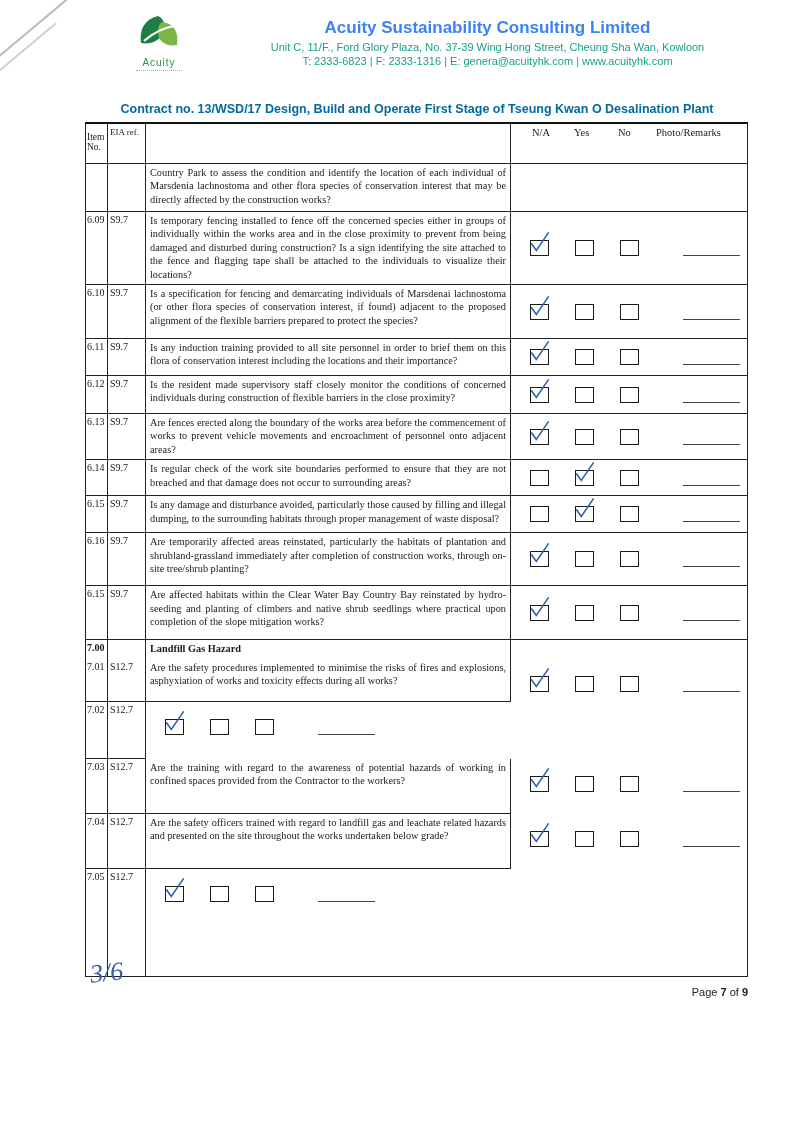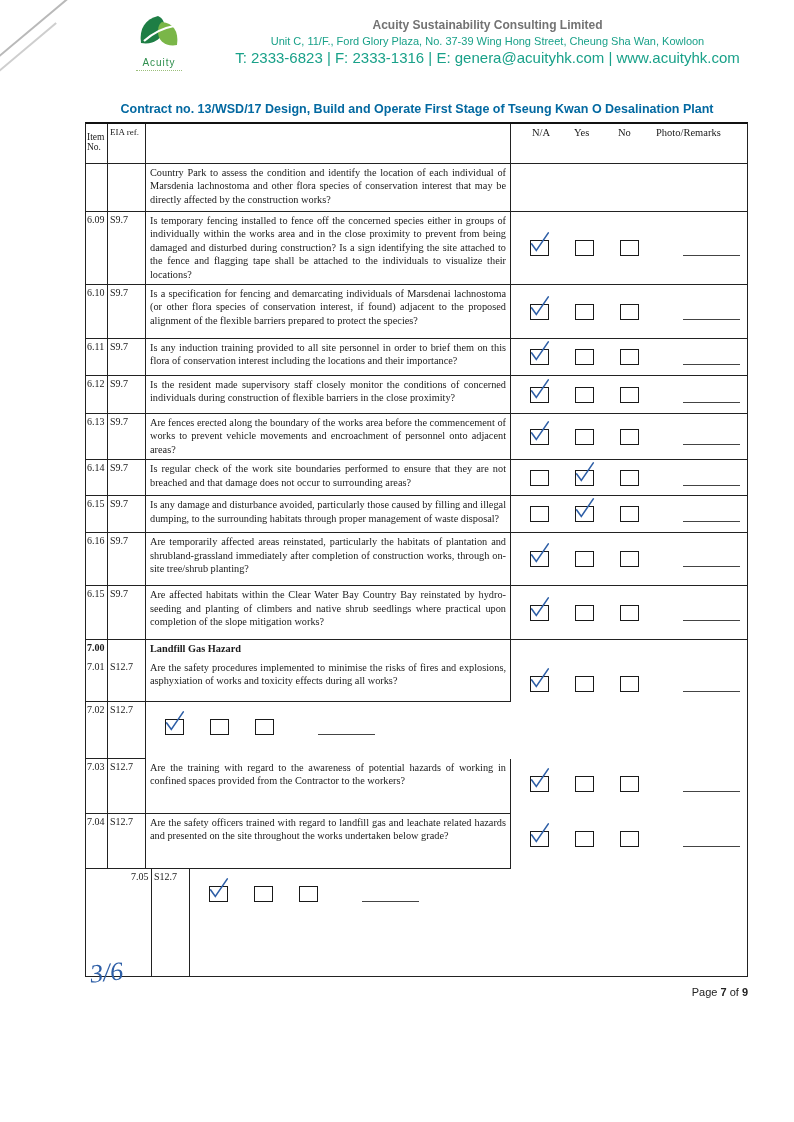--- a/index.html
+++ b/index.html
@@ -10,23 +10,23 @@
   .scratch{position:absolute;background:#b9b9b9;height:1.5px;transform-origin:left top;}
   .scratch1{width:118px;left:-14px;top:66px;transform:rotate(-40deg);}
   .scratch2{width:96px;left:-18px;top:84px;transform:rotate(-40deg);opacity:.7;}
 
   
   .hdr{position:relative;padding-top:18px;height:72px;}
   .logo-wrap{position:absolute;left:124px;top:14px;width:70px;text-align:center;}
   .logo-text{font-family:"Liberation Sans",sans-serif;font-size:10px;color:#2f8f4e;letter-spacing:1px;margin-top:1px;}
   .logo-tag{height:3px;width:46px;margin:2px auto 0;border-top:1px dotted #9bbf7a;}
   .hdr-text{margin-left:215px;width:545px;text-align:center;font-family:"Liberation Sans",sans-serif;}
-  .company{font-size:12px;font-weight:bold;color:#737373;}
+  .company{font-size:17px;font-weight:bold;color:#3b82f6;}
   .address{font-size:11px;color:#19a189;margin-top:3px;}
-  .contacts{font-size:15px;color:#19a189;margin-top:2px;}
+  .contacts{font-size:11px;color:#19a189;margin-top:2px;}
 
   .contract-title{margin-top:12px;text-align:center;font-family:"Liberation Sans",sans-serif;
                   font-weight:bold;font-size:12.5px;color:#0369a1;margin-left:40px;}
 
   
   .ctable{position:relative;margin:6px 46px 0 85px;width:663px;box-sizing:border-box;
           border:1.5px solid #222;border-top:2.2px solid #111;font-size:10.3px;}
   .trow{display:flex;align-items:stretch;}
   .trow > div{box-sizing:border-box;}
   .c-item{width:22px;border-right:1px solid #222;border-bottom:1px solid #222;padding:2px 1px;font-size:10px;}
@@ -354,21 +354,21 @@
                 <svg class="tick" viewBox="0 0 26 26">
                   <path d="M4 14 L9 21 L22 2" fill="none" stroke="#2d5ea6" stroke-width="1.7" stroke-linecap="round"></path>
                 </svg>
               </span>
               <span class="cb"></span>
               <span class="cb"></span>
               <span class="remark-line"></span>
             </div>
           </div>
         </div>
-        <div class="trow s7" style="min-height: 107px; margin-left: 44px;">
+        <div class="trow s7" style="min-height: 107px;">
           <div class="c-item"><span>7.05</span></div>
           <div class="c-eia"><span>S12.7</span></div>
           <div class="c-ans">
             <div class="boxes">
               <span class="cb">
                 <svg class="tick" viewBox="0 0 26 26">
                   <path d="M4 14 L9 21 L22 2" fill="none" stroke="#2d5ea6" stroke-width="1.7" stroke-linecap="round"></path>
                 </svg>
               </span>
               <span class="cb"></span>

